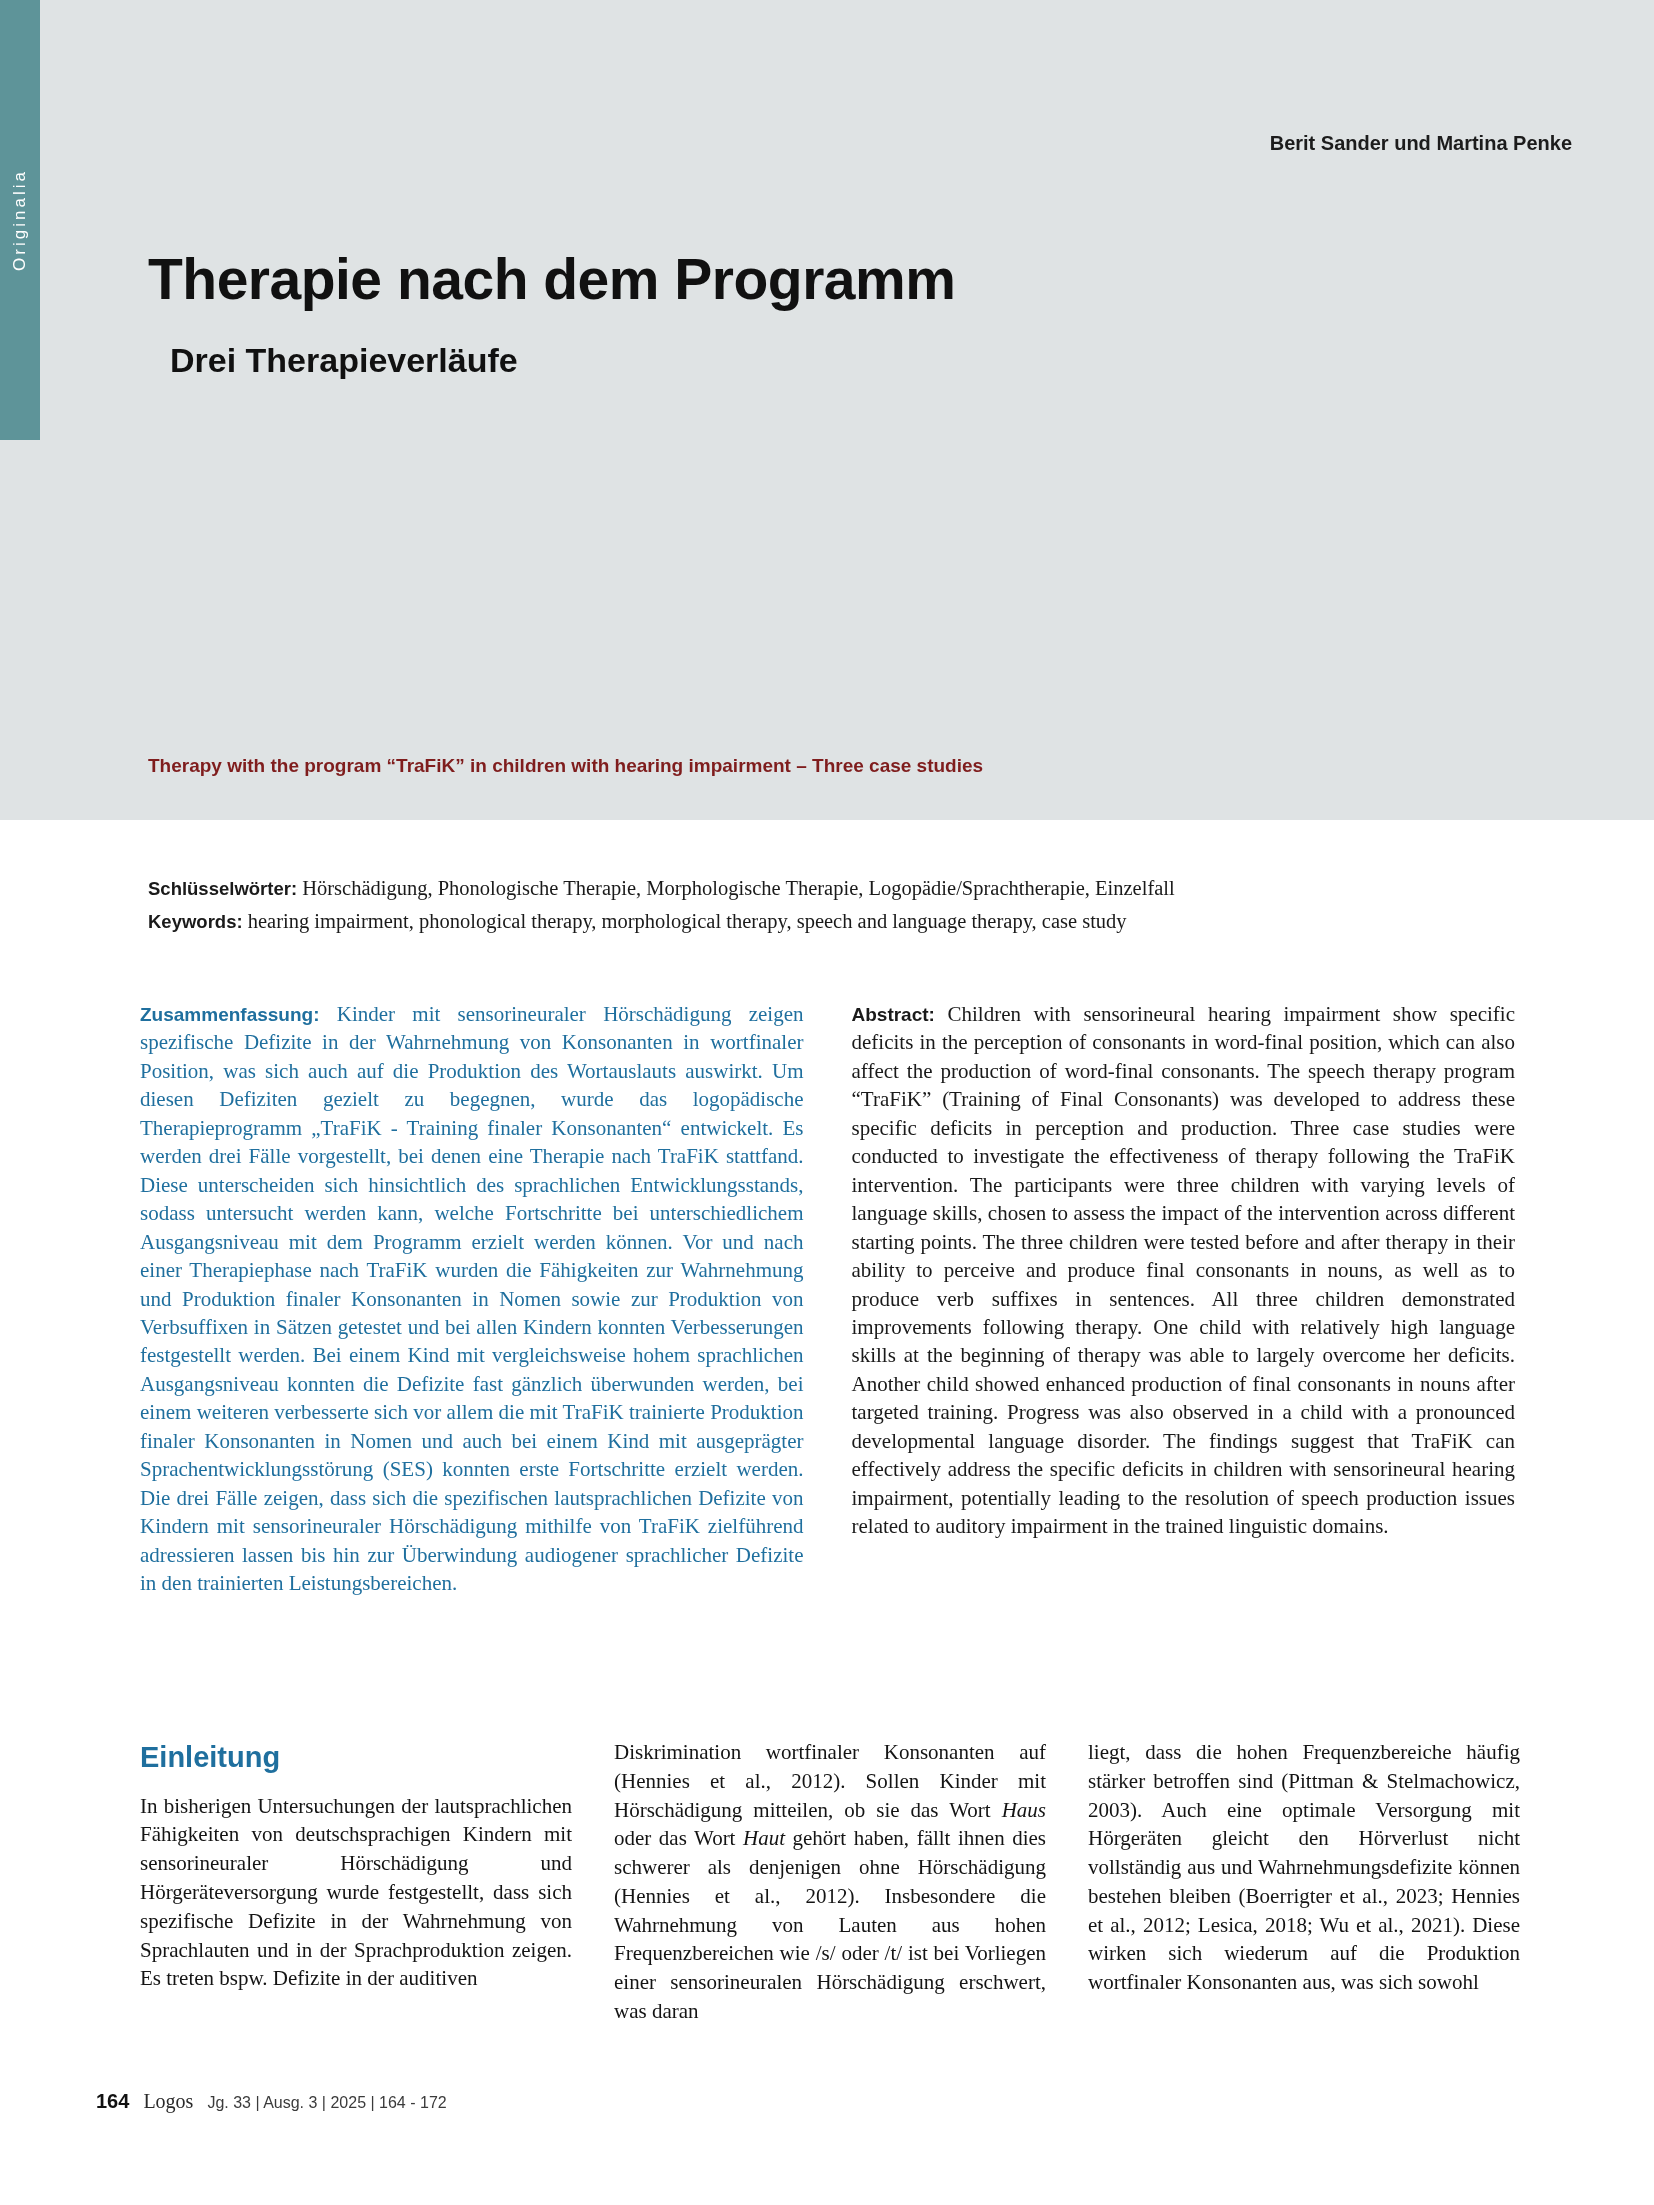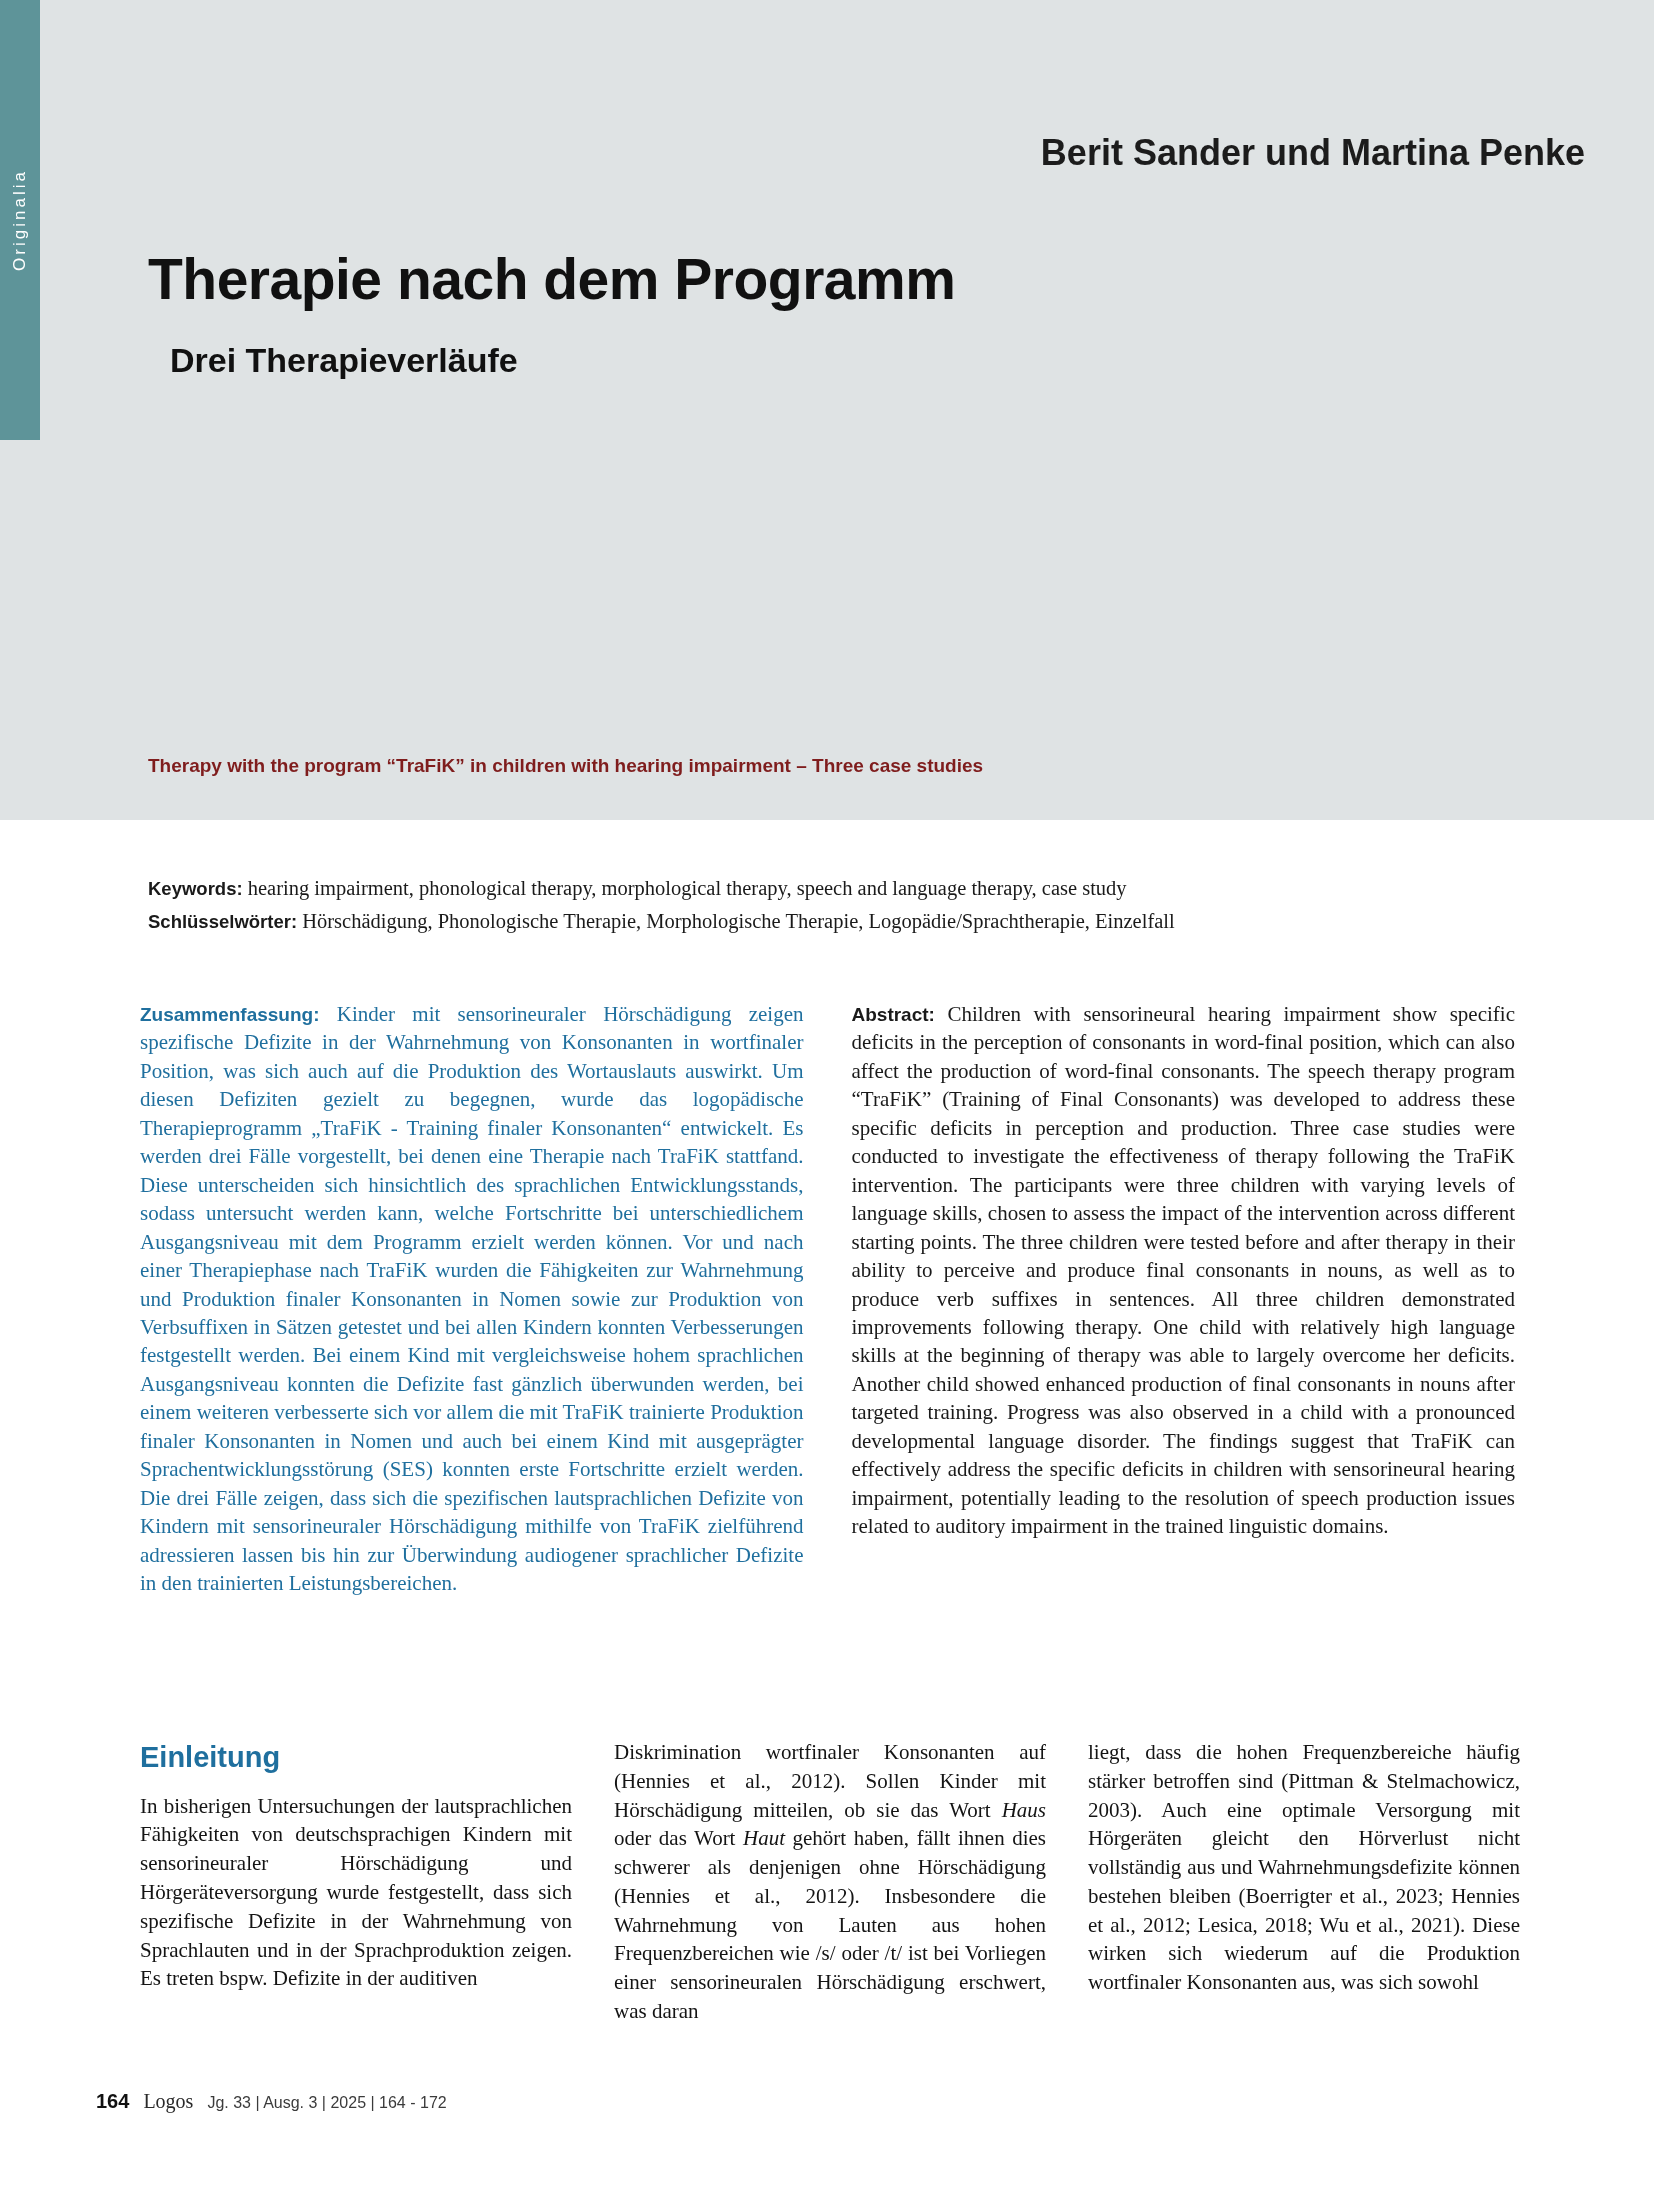--- a/index.html
+++ b/index.html
@@ -45,24 +45,24 @@
     font-size: 17px;
     letter-spacing: 3px;
     display: flex;
     align-items: center;
     justify-content: center;
     white-space: nowrap;
   }
 
   .authors {
     position: absolute;
-    right: 69px;
+    right: 82px;
     top: 132px;
     font-family: "Liberation Sans", sans-serif;
-    font-size: 36px;
+    font-size: 20px;
     font-weight: 600;
     color: #1c1c1c;
   }
 
   .title-block {
     position: absolute;
     left: 148px;
     top: 243px;
     width: 1330px;
   }
@@ -210,24 +210,24 @@
       <div>Therapie nach dem Programm</div>
     </div>
     <div class="title-sub">Drei Therapieverläufe</div>
   </div>
 
   <div class="title-en">Therapy with the program “TraFiK” in children with hearing impairment – Three case studies</div>
 </div>
 
 <div class="keywords">
   <div>
+    <b>Schlüsselwörter:</b><span> Hörschädigung, Phonologische Therapie, Morphologische Therapie, Logopädie/Sprachtherapie, Einzelfall</span>
+  </div>
+  <div>
     <b>Keywords:</b><span> hearing impairment, phonological therapy, morphological therapy, speech and language therapy, case study</span>
-  </div>
-  <div>
-    <b>Schlüsselwörter:</b><span> Hörschädigung, Phonologische Therapie, Morphologische Therapie, Logopädie/Sprachtherapie, Einzelfall</span>
   </div>
 </div>
 
 <div class="abstracts">
   <div class="abs-col abs-de">
     <b>Zusammenfassung:</b><span> Kinder mit sensorineuraler Hörschädigung zeigen spezifische Defizite in der Wahrnehmung von Konsonanten in wortfinaler Position, was sich auch auf die Produktion des Wortauslauts auswirkt. Um diesen Defiziten gezielt zu begegnen, wurde das logopädische Therapieprogramm „TraFiK - Training finaler Konsonanten“ entwickelt. Es werden drei Fälle vorgestellt, bei denen eine Therapie nach TraFiK stattfand. Diese unterscheiden sich hinsichtlich des sprachlichen Entwicklungsstands, sodass untersucht werden kann, welche Fortschritte bei unterschiedlichem Ausgangsniveau mit dem Programm erzielt werden können. Vor und nach einer Therapiephase nach TraFiK wurden die Fähigkeiten zur Wahrnehmung und Produktion finaler Konsonanten in Nomen sowie zur Produktion von Verbsuffixen in Sätzen getestet und bei allen Kindern konnten Verbesserungen festgestellt werden. Bei einem Kind mit vergleichsweise hohem sprachlichen Ausgangsniveau konnten die Defizite fast gänzlich überwunden werden, bei einem weiteren verbesserte sich vor allem die mit TraFiK trainierte Produktion finaler Konsonanten in Nomen und auch bei einem Kind mit ausgeprägter Sprachentwicklungsstörung (SES) konnten erste Fortschritte erzielt werden. Die drei Fälle zeigen, dass sich die spezifischen lautsprachlichen Defizite von Kindern mit sensorineuraler Hörschädigung mithilfe von TraFiK zielführend adressieren lassen bis hin zur Überwindung audiogener sprachlicher Defizite in den trainierten Leistungsbereichen.</span>
   </div>
   <div class="abs-col abs-en">
     <b>Abstract:</b><span> Children with sensorineural hearing impairment show specific deficits in the perception of consonants in word-final position, which can also affect the production of word-final consonants. The speech therapy program “TraFiK” (Training of Final Consonants) was developed to address these specific deficits in perception and production. Three case studies were conducted to investigate the effectiveness of therapy following the TraFiK intervention. The participants were three children with varying levels of language skills, chosen to assess the impact of the intervention across different starting points. The three children were tested before and after therapy in their ability to perceive and produce final consonants in nouns, as well as to produce verb suffixes in sentences. All three children demonstrated improvements following therapy. One child with relatively high language skills at the beginning of therapy was able to largely overcome her deficits. Another child showed enhanced production of final consonants in nouns after targeted training. Progress was also observed in a child with a pronounced developmental language disorder. The findings suggest that TraFiK can effectively address the specific deficits in children with sensorineural hearing impairment, potentially leading to the resolution of speech production issues related to auditory impairment in the trained linguistic domains.</span>
   </div>

